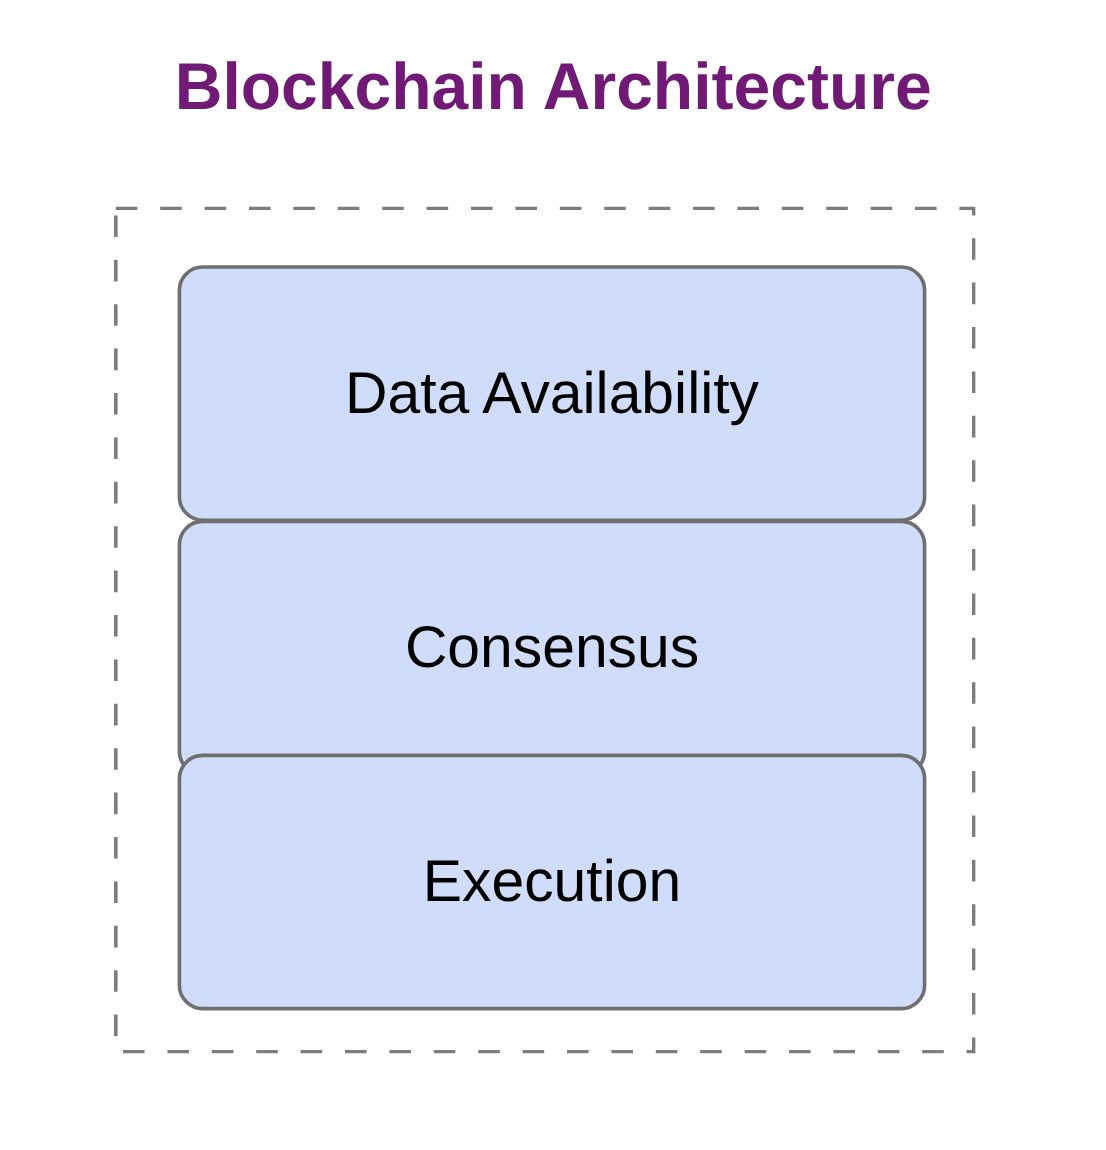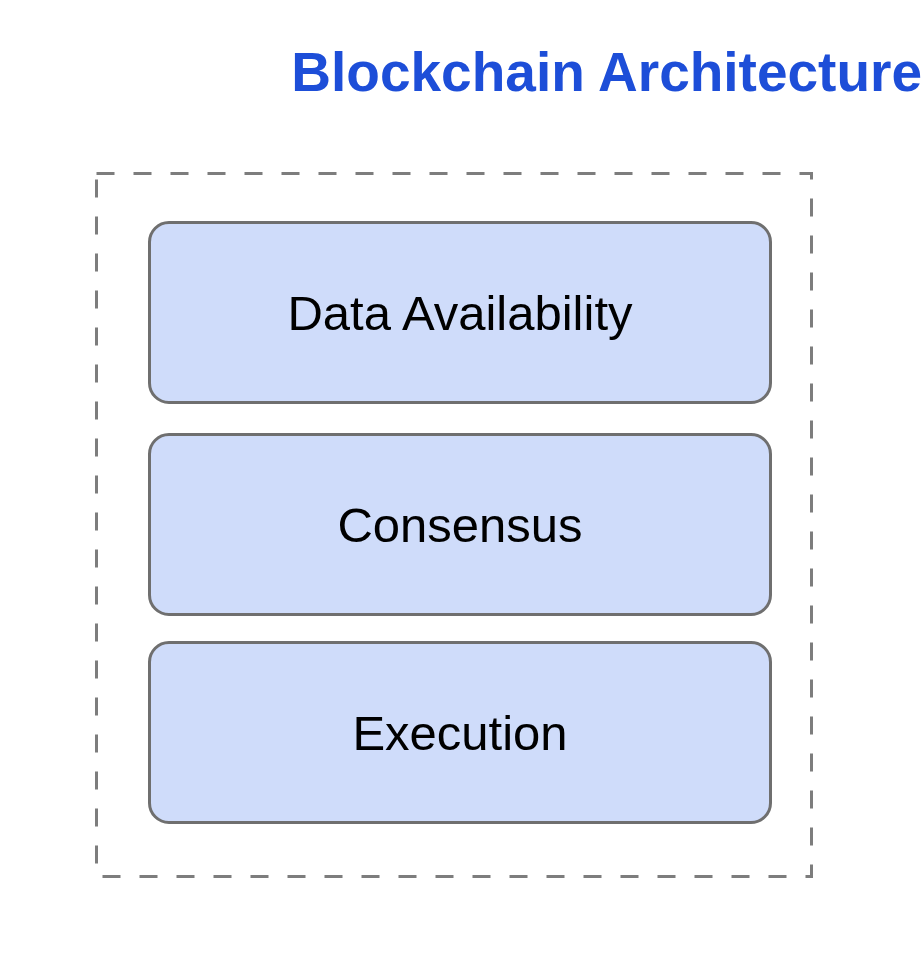--- a/index.html
+++ b/index.html
@@ -15,24 +15,24 @@
     position: relative;
     width: 922px;
     height: 958px;
     background: #ffffff;
   }
   .diagram-title {
     position: absolute;
     top: 42px;
     left: 0;
     width: 100%;
-    text-align: right;
+    text-align: center;
     font-size: 55px;
     font-weight: bold;
-    color: #1d4ed8;
+    color: #701a75;
     letter-spacing: 0px;
     line-height: 1.1;
   }
   .blockchain-container {
     position: absolute;
     left: 95px;
     top: 172px;
     width: 718px;
     height: 706px;
   }
@@ -41,32 +41,32 @@
     left: 0;
     top: 0;
     width: 718px;
     height: 706px;
     display: block;
   }
   .layer-box {
     position: absolute;
     left: 53px;
     width: 624px;
-    height: 183px;
+    height: 214px;
     box-sizing: border-box;
     background: #cfdcfa;
     border: 3px solid #6f6f6f;
     border-radius: 21px;
     display: flex;
     align-items: center;
     justify-content: center;
   }
   .layer-box.layer-0 { top: 49px; }
   .layer-box.layer-1 { top: 261px; align-items: center; }
-  .layer-box.layer-2 { top: 469px; }
+  .layer-box.layer-2 { top: 456px; }
   .layer-label {
     font-size: 49px;
     font-weight: 400;
     color: #000000;
     white-space: nowrap;
   }
 </style>
 </head>
 <body>
 

